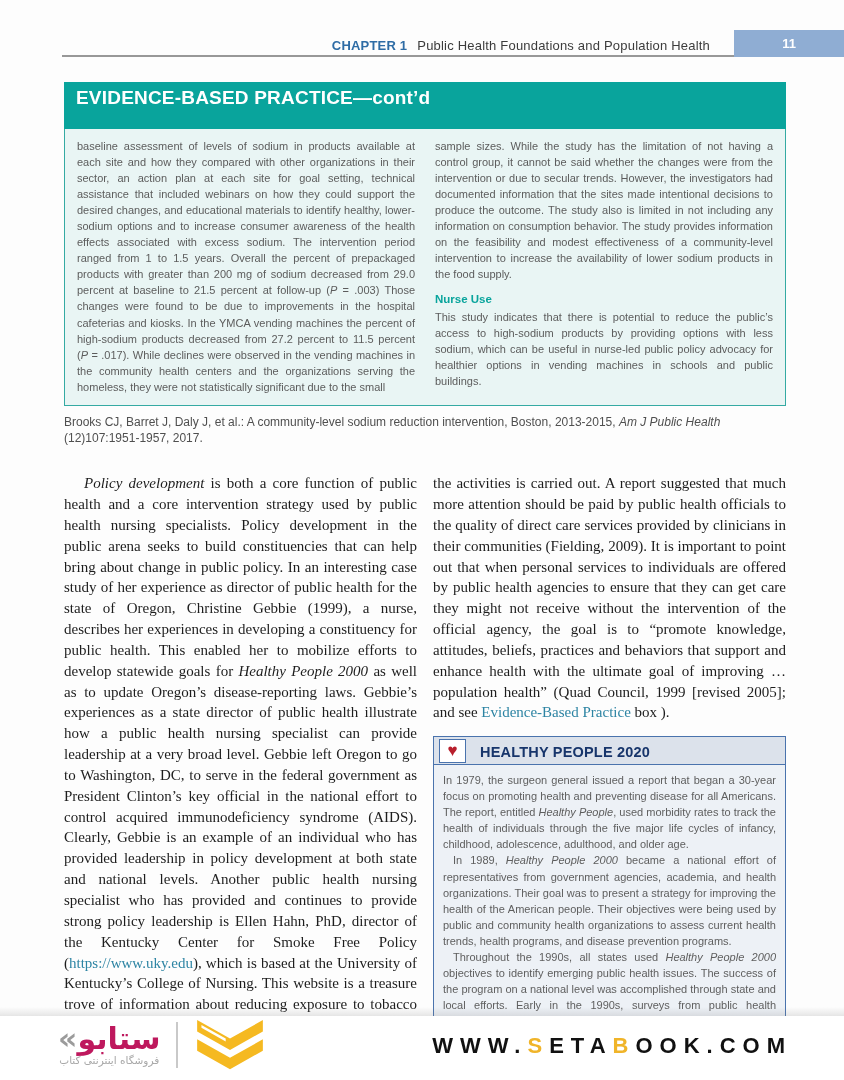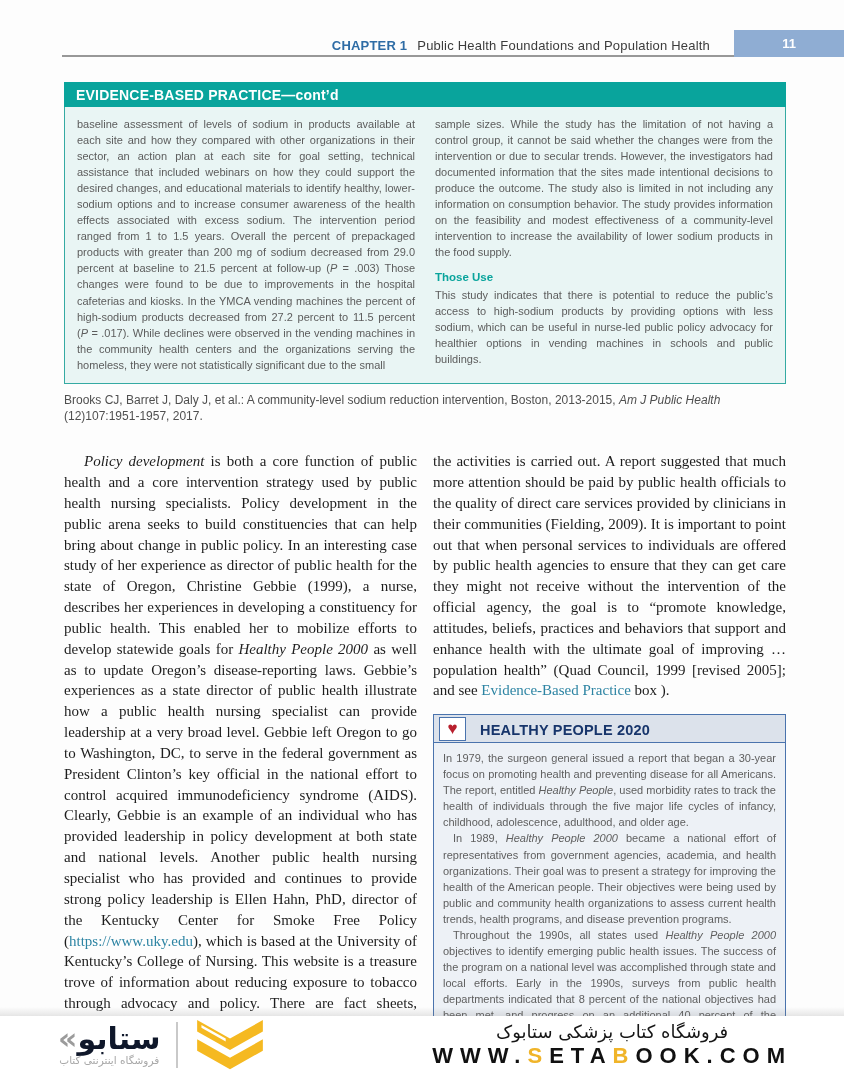--- a/index.html
+++ b/index.html
@@ -19,22 +19,22 @@
   .page-badge {
     position:absolute; top:30px; left:734px; right:0; height:27px;
     background:#8fadd3; color:#fff; font-weight:bold; font-size:13px;
     text-align:center; line-height:27px;
   }
   
   .content { position:absolute; top:0; left:0; right:0; padding:82px 58px 0 64px; }
   
   .ebp-box { width:100%; }
   .ebp-header {
-    background:#09a49c; color:#fff; font-weight:bold; font-size:14px;
-    padding:5px 12px 4px 12px; letter-spacing:.2px;
+    background:#09a49c; color:#fff; font-weight:bold; font-size:19px;
+    padding:5px 12px 20px 12px; letter-spacing:.2px;
   }
   .ebp-body {
     background:#e9f5f4; border:1px solid #35aaa3; border-top:none;
     display:flex; gap:20px; padding:9px 12px 10px 12px;
   }
   .ebp-col { flex:1; font-size:11px; line-height:1.46; color:#5c5c5c; text-align:justify; }
   .nurse-use-heading { color:#09a49c; font-weight:bold; font-size:11.5px; margin:9px 0 1px 0; }
   
   .citation { margin-top:8px; font-size:12px; color:#4f4f4f; line-height:1.35; }
   
@@ -74,21 +74,21 @@
     padding:2px 52px 8px 58px; z-index:5;
   }
   .footer::before {
     content:""; position:absolute; top:-9px; left:0; right:0; height:9px;
     background:linear-gradient(to bottom, rgba(120,120,120,0), rgba(120,120,120,.18));
   }
   .logo-group { display:flex; align-items:center; gap:16px; }
   .wordmark-block { text-align:center; }
   .wordmark { font-family:"DejaVu Sans", sans-serif; font-weight:bold; font-size:30px; line-height:30px; white-space:nowrap; }
   .wordmark .wm-gray { color:#9b9b9b; }
-  .wordmark .wm-yellow { color:#0f172a; }
+  .wordmark .wm-yellow { color:#be185d; }
   .logo-tagline { font-family:"DejaVu Sans", sans-serif; font-size:10.5px; color:#a8a8a8; margin-top:0; }
   .logo-divider { width:2px; height:46px; background:#c9c9c9; }
   .brand-block { text-align:center; }
   .brand-fa { font-family:"DejaVu Sans", sans-serif; font-size:18px; color:#161616; }
   .brand-url { font-size:22px; font-weight:bold; color:#111; letter-spacing:7px; margin-top:1px; white-space:nowrap; }
 </style>
 </head>
 <body>
 
 <div class="page">
@@ -100,21 +100,21 @@
   <div class="page-badge">11</div>
 
   <div class="content">
 
     <div class="ebp-box">
       <div class="ebp-header">EVIDENCE-BASED PRACTICE—cont’d</div>
       <div class="ebp-body">
         <div class="ebp-col"><span>baseline assessment of levels of sodium in products available at each site and how they compared with other organizations in their sector, an action plan at each site for goal setting, technical assistance that included webinars on how they could support the desired changes, and educational materials to identify healthy, lower-sodium options and to increase consumer awareness of the health effects associated with excess sodium. The intervention period ranged from 1 to 1.5 years. Overall the percent of prepackaged products with greater than 200 mg of sodium decreased from 29.0 percent at baseline to 21.5 percent at follow-up (</span><span class="seg-i">P</span><span> = .003) Those changes were found to be due to improvements in the hospital cafeterias and kiosks. In the YMCA vending machines the percent of high-sodium products decreased from 27.2 percent to 11.5 percent (</span><span class="seg-i">P</span><span> = .017). While declines were observed in the vending machines in the community health centers and the organizations serving the homeless, they were not statistically significant due to the small</span></div>
         <div class="ebp-col">
           <div><span>sample sizes. While the study has the limitation of not having a control group, it cannot be said whether the changes were from the intervention or due to secular trends. However, the investigators had documented information that the sites made intentional decisions to produce the outcome. The study also is limited in not including any information on consumption behavior. The study provides information on the feasibility and modest effectiveness of a community-level intervention to increase the availability of lower sodium products in the food supply.</span></div>
-          <div class="nurse-use-heading">Those Use</div>
+          <div class="nurse-use-heading">Nurse Use</div>
           <div><span>This study indicates that there is potential to reduce the public’s access to high-sodium products by providing options with less sodium, which can be useful in nurse-led public policy advocacy for healthier options in vending machines in schools and public buildings.</span></div>
         </div>
       </div>
     </div>
 
     <div class="citation"><span>Brooks CJ, Barret J, Daly J, et al.: A community-level sodium reduction intervention, Boston, 2013-2015, </span><span class="seg-i">Am J Public Health</span><span> (12)107:1951-1957, 2017.</span></div>
 
     <div class="article">
       <div class="article-col">
         <p class="indent"><span class="seg-i">Policy development</span><span> is both a core function of public health and a core intervention strategy used by public health nursing specialists. Policy development in the public arena seeks to build constituencies that can help bring about change in public policy. In an interesting case study of her experience as director of public health for the state of Oregon, Christine Gebbie (1999), a nurse, describes her experiences in developing a constituency for public health. This enabled her to mobilize efforts to develop statewide goals for </span><span class="seg-i">Healthy People 2000</span><span> as well as to update Oregon’s disease-reporting laws. Gebbie’s experiences as a state director of public health illustrate how a public health nursing specialist can provide leadership at a very broad level. Gebbie left Oregon to go to Washington, DC, to serve in the federal government as President Clinton’s key official in the national effort to control acquired immunodeficiency syndrome (AIDS). Clearly, Gebbie is an example of an individual who has provided leadership in policy development at both state and national levels. Another public health nursing specialist who has provided and continues to provide strong policy leadership is Ellen Hahn, PhD, director of the Kentucky Center for Smoke Free Policy (</span><span class="seg-link">https://www.uky.edu</span><span>), which is based at the University of Kentucky’s College of Nursing. This website is a treasure trove of information about reducing exposure to tobacco through advocacy and policy. There are fact sheets, videos, and research studies. Through her research Dr. Hahn has developed considerable evidence to support important policy changes (antismoking ordinances) to reduce exposure to tobacco smoke in Kentucky, a state that has a long tradition of a tobacco culture, both in production of tobacco and in use. A number of studies conducted by Hahn and her colleagues can be found on the website above.</span></p>
@@ -147,18 +147,17 @@
         <div class="logo-tagline">فروشگاه اینترنتی کتاب</div>
       </div>
       <div class="logo-divider"></div>
       <svg class="emblem" width="72" height="50" viewBox="0 0 100 70">
         <path d="M4 0 L50 26 L96 0 L96 16 L50 42 L4 16 Z" fill="#f5b921"></path>
         <path d="M10 7 L44 26 L44 30 L10 11 Z" fill="#ffffff"></path>
         <path d="M4 27 L50 53 L96 27 L96 43 L50 69 L4 43 Z" fill="#f5b921"></path>
       </svg>
     </div>
     <div class="brand-block">
-      <div class="brand-fa">فروشگاه کتاب پزشکی ستابوک</div>
       <div class="brand-url"><span>WWW.</span><span class="seg-y">S</span><span>ETA</span><span class="seg-y">B</span><span>OOK.COM</span></div>
     </div>
   </div>
 
 </div>
 
 </body></html>

